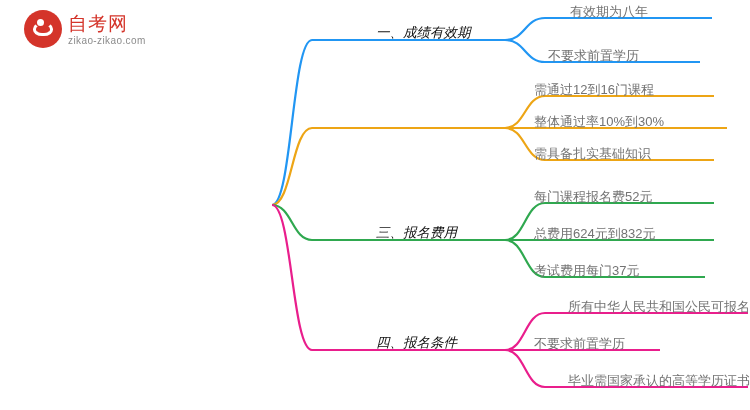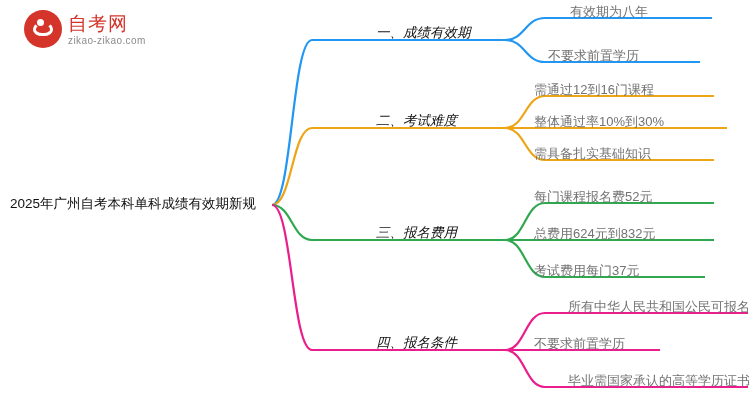--- a/index.html
+++ b/index.html
@@ -148,24 +148,22 @@
 
     <path d="M312,350 L505,350" fill="none" stroke="#e91e8c" stroke-width="2.2"></path>
     <path d="M505,350 C525,350 525,313 545,313" fill="none" stroke="#e91e8c" stroke-width="2.2"></path>
     <path d="M505,350 L545,350" fill="none" stroke="#e91e8c" stroke-width="2.2"></path>
     <path d="M505,350 C525,350 525,387 545,387" fill="none" stroke="#e91e8c" stroke-width="2.2"></path>
     <path d="M545,313 L748,313" fill="none" stroke="#e91e8c" stroke-width="2.2"></path>
     <path d="M545,350 L660,350" fill="none" stroke="#e91e8c" stroke-width="2.2"></path>
     <path d="M545,387 L748,387" fill="none" stroke="#e91e8c" stroke-width="2.2"></path>
   </svg>
 
-  <div class="node root-label" style="left:10px; top:196px;">2025年广州自考本科单科成绩有效期新规</div>
 
   <div class="node branch-label" style="left:376px; top:25px;">一、成绩有效期</div>
-  <div class="node branch-label" style="left:376px; top:113px;">二、考试难度</div>
   <div class="node branch-label" style="left:376px; top:225px;">三、报名费用</div>
   <div class="node branch-label" style="left:376px; top:335px;">四、报名条件</div>
 
   <div class="node leaf-label" style="left:570px; top:4px;">有效期为八年</div>
   <div class="node leaf-label" style="left:548px; top:48px;">不要求前置学历</div>
 
   <div class="node leaf-label" style="left:534px; top:82px;">需通过12到16门课程</div>
   <div class="node leaf-label" style="left:534px; top:114px;">整体通过率10%到30%</div>
   <div class="node leaf-label" style="left:534px; top:146px;">需具备扎实基础知识</div>
 

